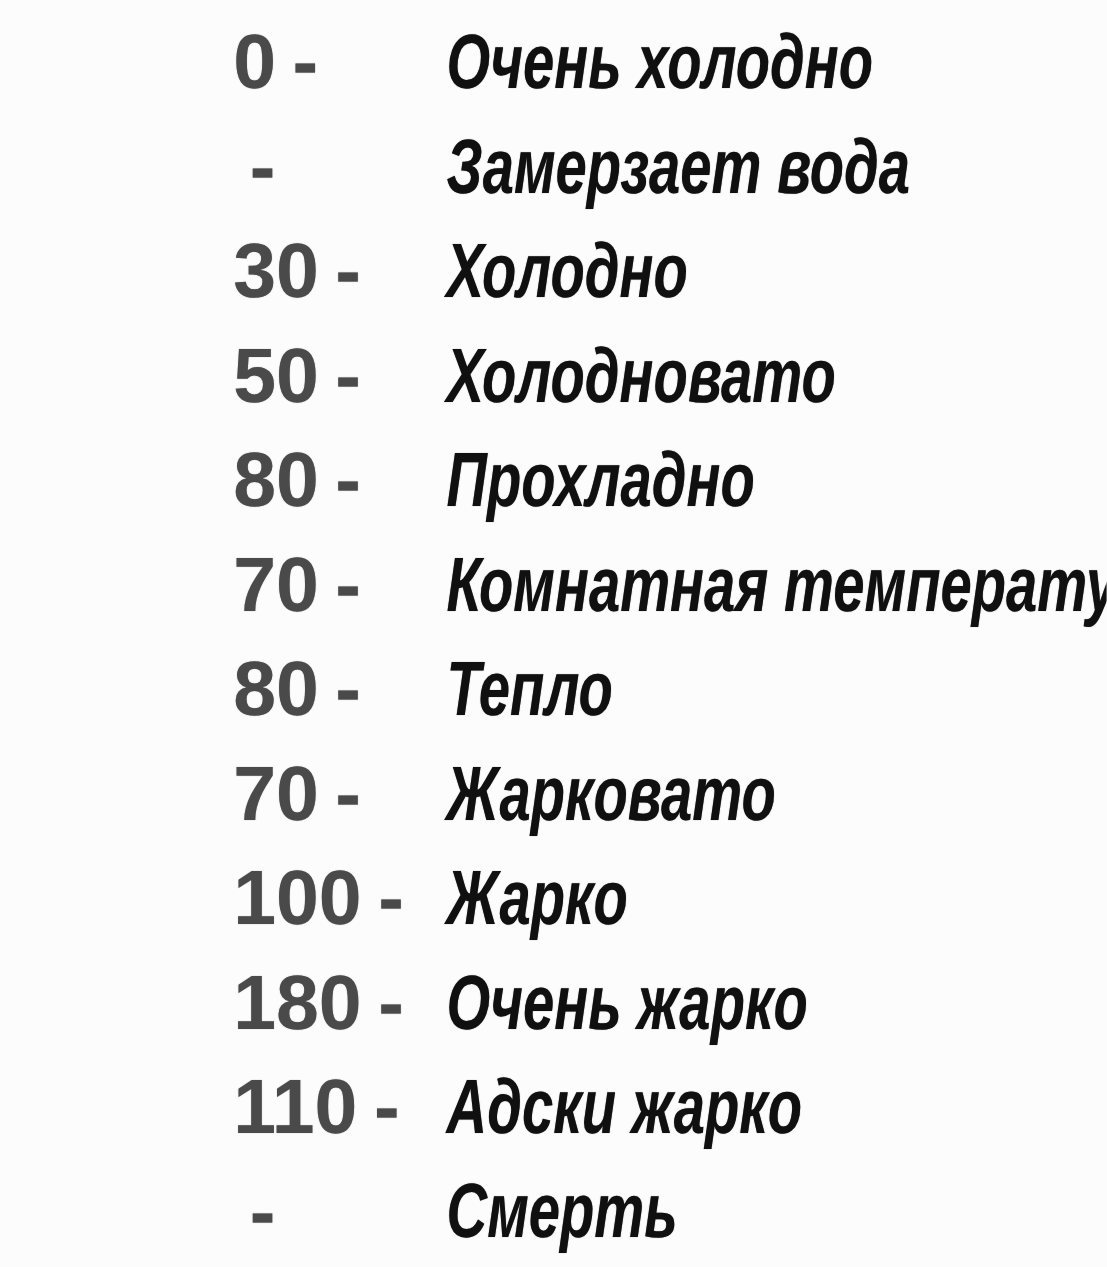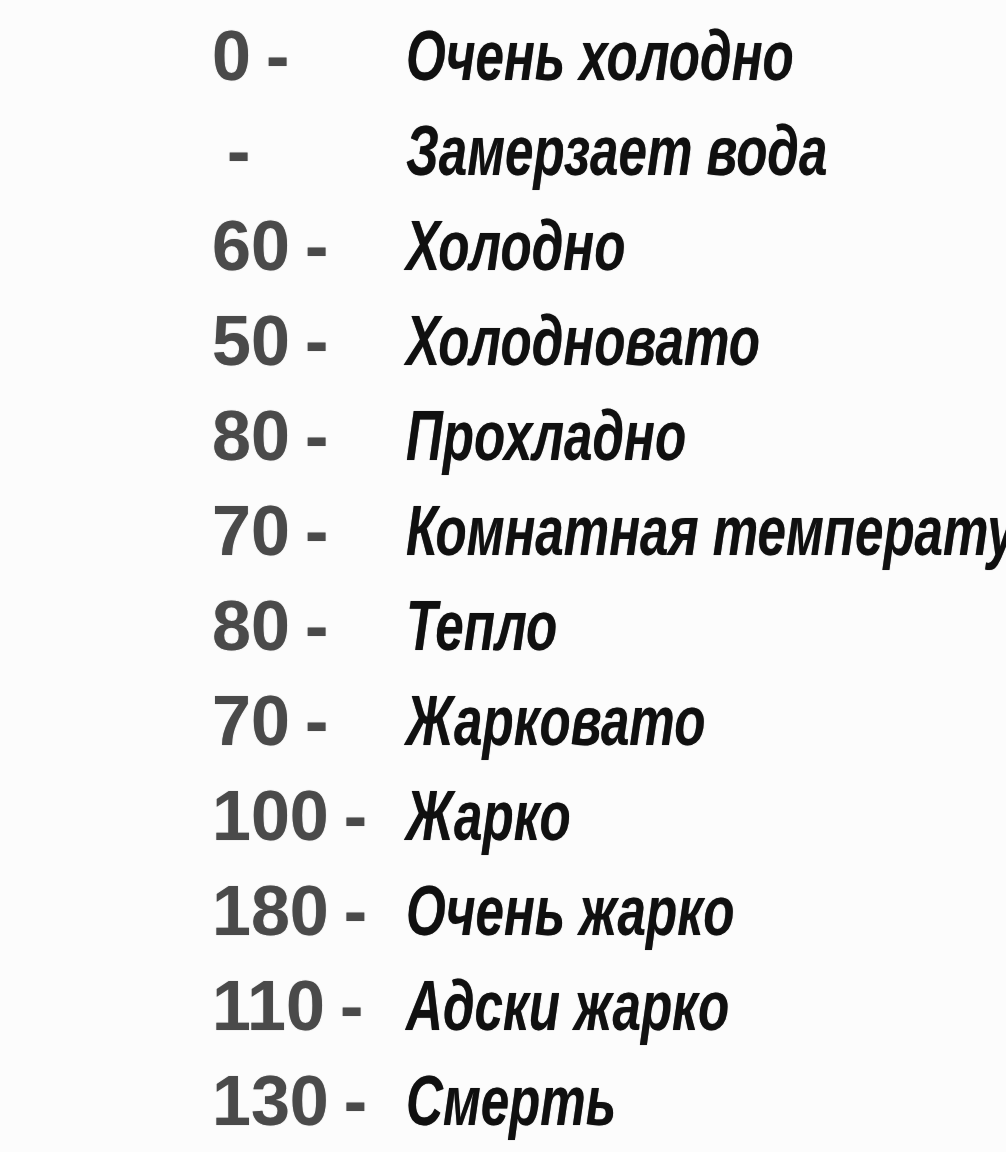--- a/index.html
+++ b/index.html
@@ -63,21 +63,21 @@
 
   <div class="row">
     <span class="numcell">
         <span class="dash">-</span>
       </span>
     <span class="label">Замерзает вода</span>
   </div>
 
   <div class="row">
     <span class="numcell">
-        <span>60</span>
+        <span>30</span>
         <span class="dash">-</span>
       </span>
     <span class="label">Холодно</span>
   </div>
 
   <div class="row">
     <span class="numcell">
         <span>50</span>
         <span class="dash">-</span>
       </span>
@@ -135,19 +135,18 @@
   <div class="row">
     <span class="numcell">
         <span>110</span>
         <span class="dash">-</span>
       </span>
     <span class="label">Адски жарко</span>
   </div>
 
   <div class="row">
     <span class="numcell">
-        <span>130</span>
         <span class="dash">-</span>
       </span>
     <span class="label">Смерть</span>
   </div>
 
 </div>
 
 </body></html>

